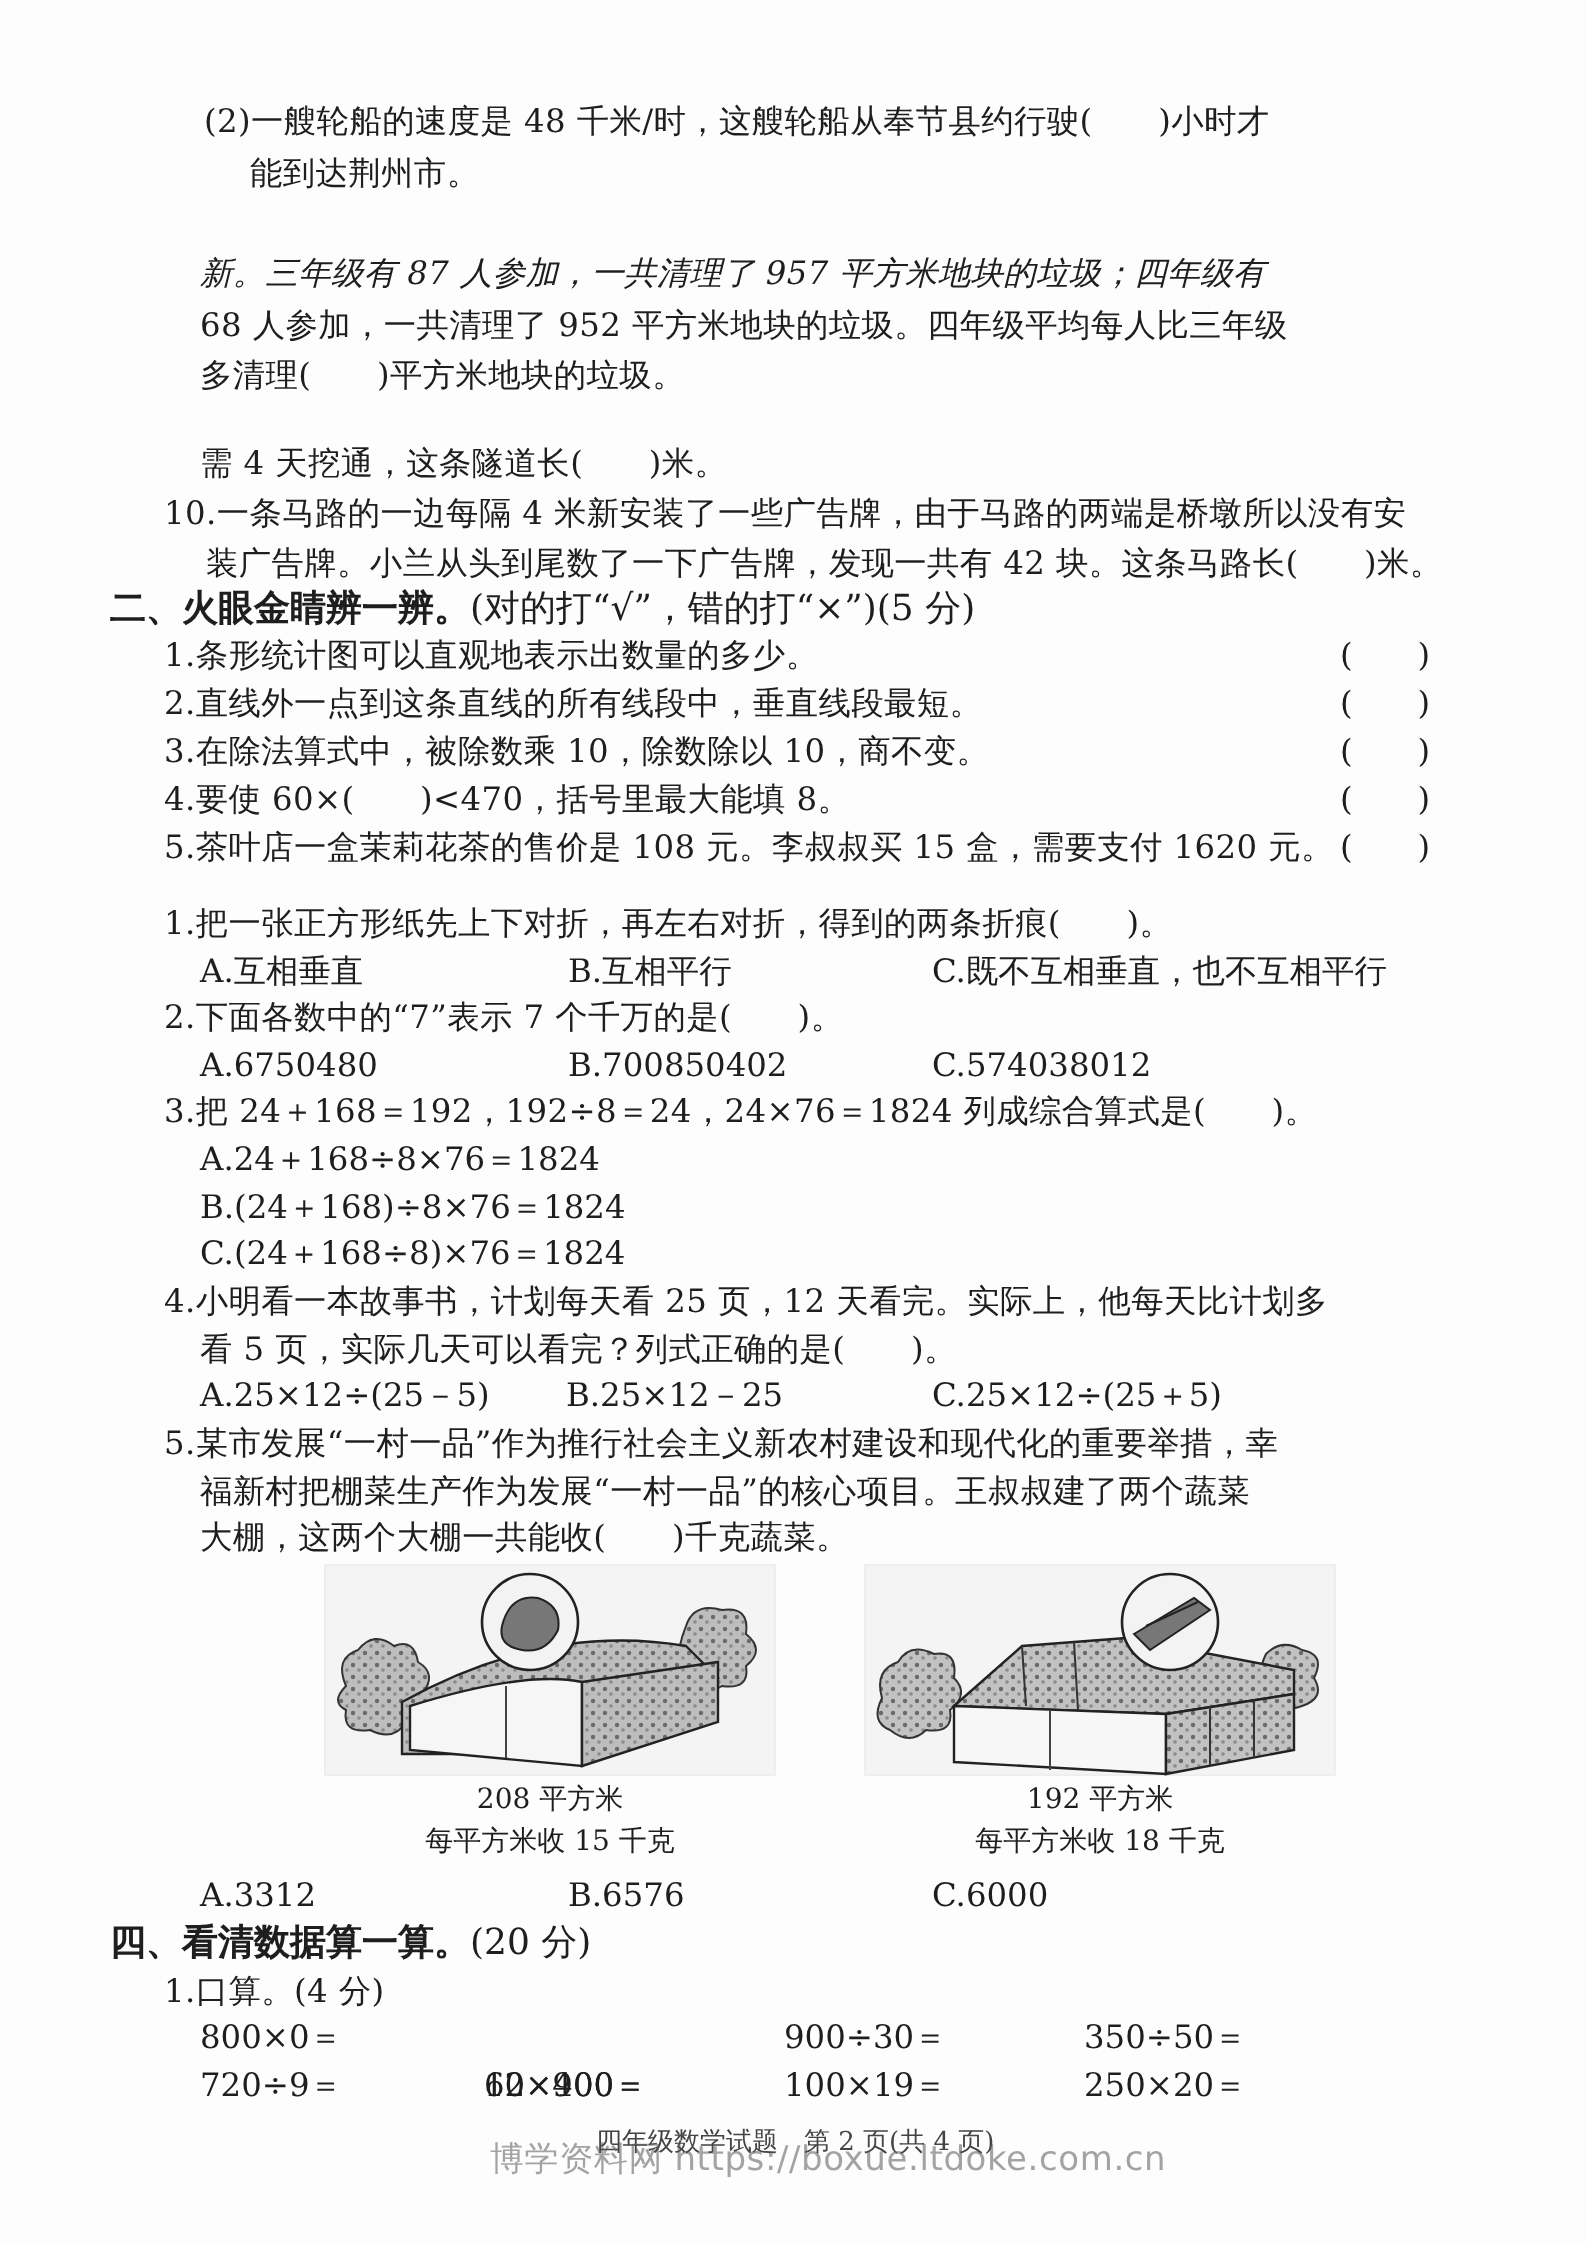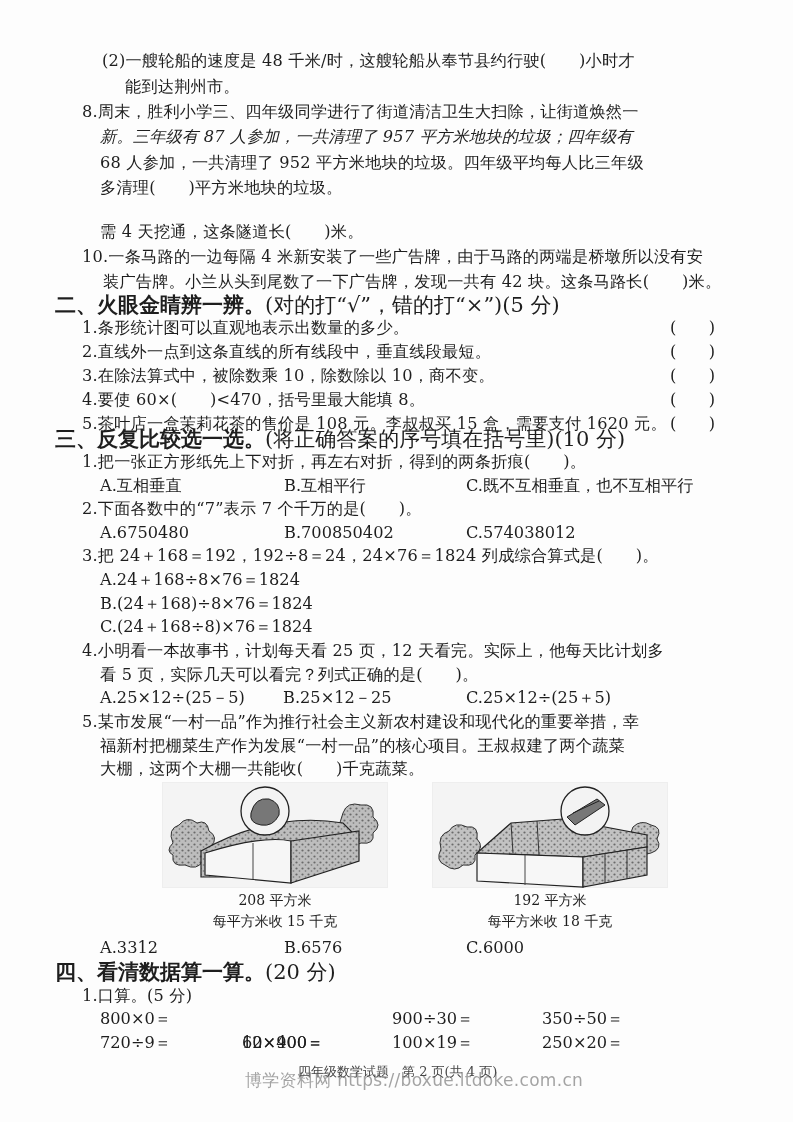--- a/index.html
+++ b/index.html
@@ -1,39 +1,38 @@
 <!DOCTYPE html>
 <html><head>
 <meta charset="utf-8">
 <style>
   * { margin: 0; padding: 0; box-sizing: border-box; }
   html, body { width: 793px; height: 1122px; background: #fdfdfd; overflow: hidden; }
   body { position: relative; font-family: "DejaVu Serif", "Liberation Serif", serif; color: #1e1e1e; }
   .page { position: absolute; left: 0; top: 0; width: 690px; height: 1122px; }
   .line { position: absolute; font-size: 16.2px; line-height: 22px; white-space: nowrap; letter-spacing: 0.2px; }
-  .heading { position: absolute; font-size: 21px; line-height: 22px; white-space: nowrap; }
+  .heading { position: absolute; font-size: 18px; line-height: 22px; white-space: nowrap; }
   .heading .h-main { font-family: "DejaVu Sans", "Liberation Sans", sans-serif; font-weight: bold; }
   .heading .h-sub { font-weight: normal; }
   .paren { position: absolute; font-size: 16.2px; line-height: 22px; white-space: pre; }
   .opt { position: absolute; font-size: 16.2px; line-height: 22px; white-space: nowrap; }
   .calc { position: absolute; font-size: 16.2px; line-height: 22px; white-space: nowrap; }
   .caption { position: absolute; font-size: 14px; line-height: 20px; white-space: nowrap; text-align: center; width: 200px; }
   .figure { position: absolute; background: #f4f4f4; border: 1px solid #eee; }
   .footer { position: absolute; font-size: 13px; line-height: 18px; white-space: nowrap; color: #444; }
   .watermark { position: absolute; font-family: "DejaVu Sans", "Liberation Sans", sans-serif; font-size: 17px; line-height: 20px; white-space: nowrap; color: rgba(90,90,90,0.55); letter-spacing: 0.3px; }
 </style>
 </head>
 <body>
 
 <div class="page">
 
   <div class="line" style="left:102px; top:50px;">(2)一艘轮船的速度是 48 千米/时，这艘轮船从奉节县约行驶(　　)小时才</div>
   <div class="line" style="left:125px; top:76px;">能到达荆州市。</div>
 
-  <div class="line" style="left:82px; top:101px;">8.周末，胜利小学三、四年级同学进行了街道清洁卫生大扫除，让街道焕然一</div>
   <div class="line" style="left:100px; top:126px;font-style:italic;">新。三年级有 87 人参加，一共清理了 957 平方米地块的垃圾；四年级有</div>
   <div class="line" style="left:100px; top:152px;">68 人参加，一共清理了 952 平方米地块的垃圾。四年级平均每人比三年级</div>
   <div class="line" style="left:100px; top:177px;">多清理(　　)平方米地块的垃圾。</div>
 
   <div class="line" style="left:100px; top:221px;">需 4 天挖通，这条隧道长(　　)米。</div>
 
   <div class="line" style="left:82px; top:246px;">10.一条马路的一边每隔 4 米新安装了一些广告牌，由于马路的两端是桥墩所以没有安</div>
   <div class="line" style="left:103px; top:271px;">装广告牌。小兰从头到尾数了一下广告牌，发现一共有 42 块。这条马路长(　　)米。</div>
 
   <div class="heading" style="left:55px; top:294px;">
@@ -44,23 +43,20 @@
   <div class="paren" style="left:670px; top:317px;">(　　)</div>
   <div class="line" style="left:82px; top:341px;">2.直线外一点到这条直线的所有线段中，垂直线段最短。</div>
   <div class="paren" style="left:670px; top:341px;">(　　)</div>
   <div class="line" style="left:82px; top:365px;">3.在除法算式中，被除数乘 10，除数除以 10，商不变。</div>
   <div class="paren" style="left:670px; top:365px;">(　　)</div>
   <div class="line" style="left:82px; top:389px;">4.要使 60×(　　)&lt;470，括号里最大能填 8。</div>
   <div class="paren" style="left:670px; top:389px;">(　　)</div>
   <div class="line" style="left:82px; top:413px;">5.茶叶店一盒茉莉花茶的售价是 108 元。李叔叔买 15 盒，需要支付 1620 元。</div>
   <div class="paren" style="left:670px; top:413px;">(　　)</div>
 
-  <div class="heading" style="left:55px; top:428px;">
-    <span class="h-main">三、反复比较选一选。</span><span class="h-sub">(将正确答案的序号填在括号里)(10 分)</span>
-  </div>
 
   <div class="line" style="left:82px; top:451px;">1.把一张正方形纸先上下对折，再左右对折，得到的两条折痕(　　)。</div>
   <div class="opt" style="left:100px; top:475px;">A.互相垂直</div>
   <div class="opt" style="left:284px; top:475px;">B.互相平行</div>
   <div class="opt" style="left:466px; top:475px;">C.既不互相垂直，也不互相平行</div>
 
   <div class="line" style="left:82px; top:498px;">2.下面各数中的“7”表示 7 个千万的是(　　)。</div>
   <div class="opt" style="left:100px; top:522px;">A.6750480</div>
   <div class="opt" style="left:284px; top:522px;">B.700850402</div>
   <div class="opt" style="left:466px; top:522px;">C.574038012</div>
@@ -141,21 +137,21 @@
   <div class="caption" style="left:450px; top:890px;">192 平方米</div>
   <div class="caption" style="left:450px; top:911px;">每平方米收 18 千克</div>
 
   <div class="opt" style="left:100px; top:937px;">A.3312</div>
   <div class="opt" style="left:284px; top:937px;">B.6576</div>
   <div class="opt" style="left:466px; top:937px;">C.6000</div>
 
   <div class="heading" style="left:55px; top:961px;">
     <span class="h-main">四、看清数据算一算。</span><span class="h-sub">(20 分)</span>
   </div>
-  <div class="line" style="left:82px; top:985px;">1.口算。(5 分)</div>
+  <div class="line" style="left:82px; top:985px;">1.口算。(4 分)</div>
 
   <div class="calc" style="left:100px; top:1008px;">800×0＝</div>
   <div class="calc" style="left:242px; top:1008px;margin-top:24px;">12×400＝</div>
   <div class="calc" style="left:392px; top:1008px;">900÷30＝</div>
   <div class="calc" style="left:542px; top:1008px;">350÷50＝</div>
   <div class="calc" style="left:100px; top:1032px;">720÷9＝</div>
   <div class="calc" style="left:242px; top:1032px;">60×900＝</div>
   <div class="calc" style="left:392px; top:1032px;">100×19＝</div>
   <div class="calc" style="left:542px; top:1032px;">250×20＝</div>
 

